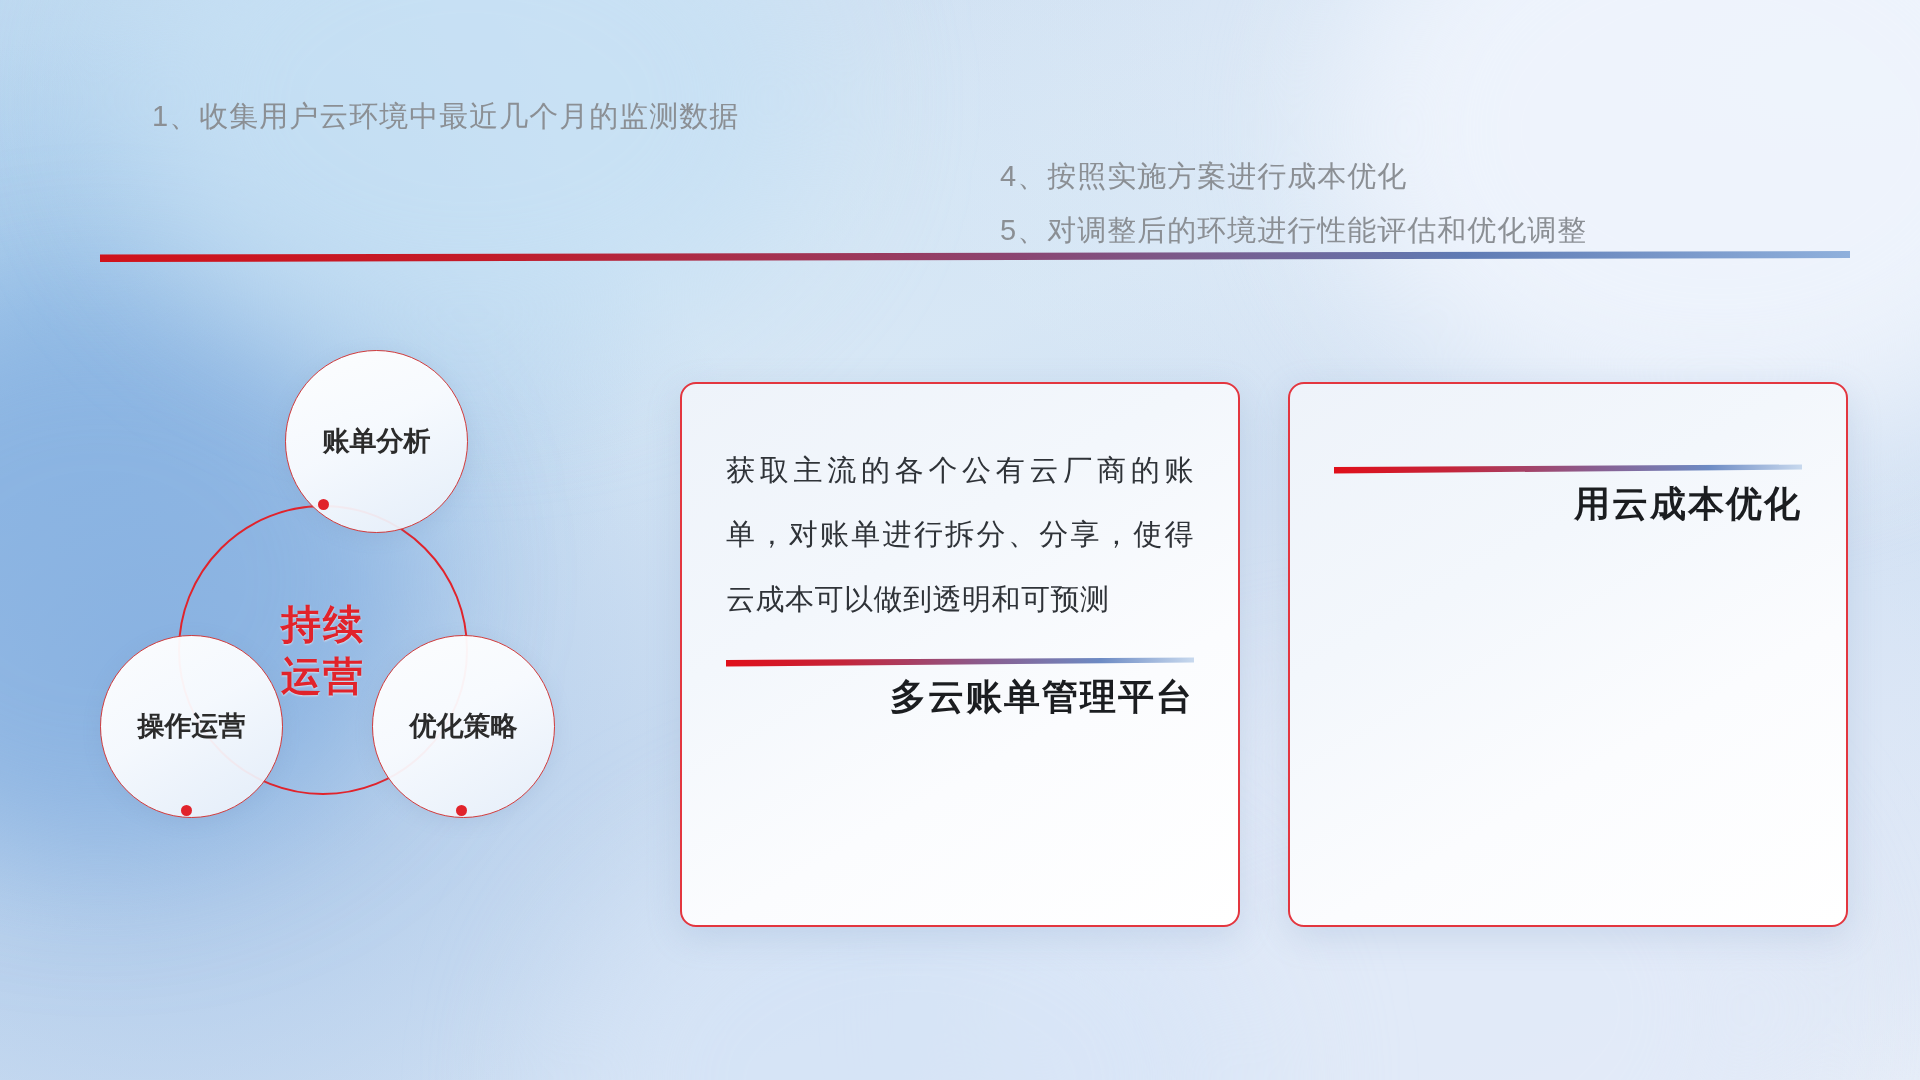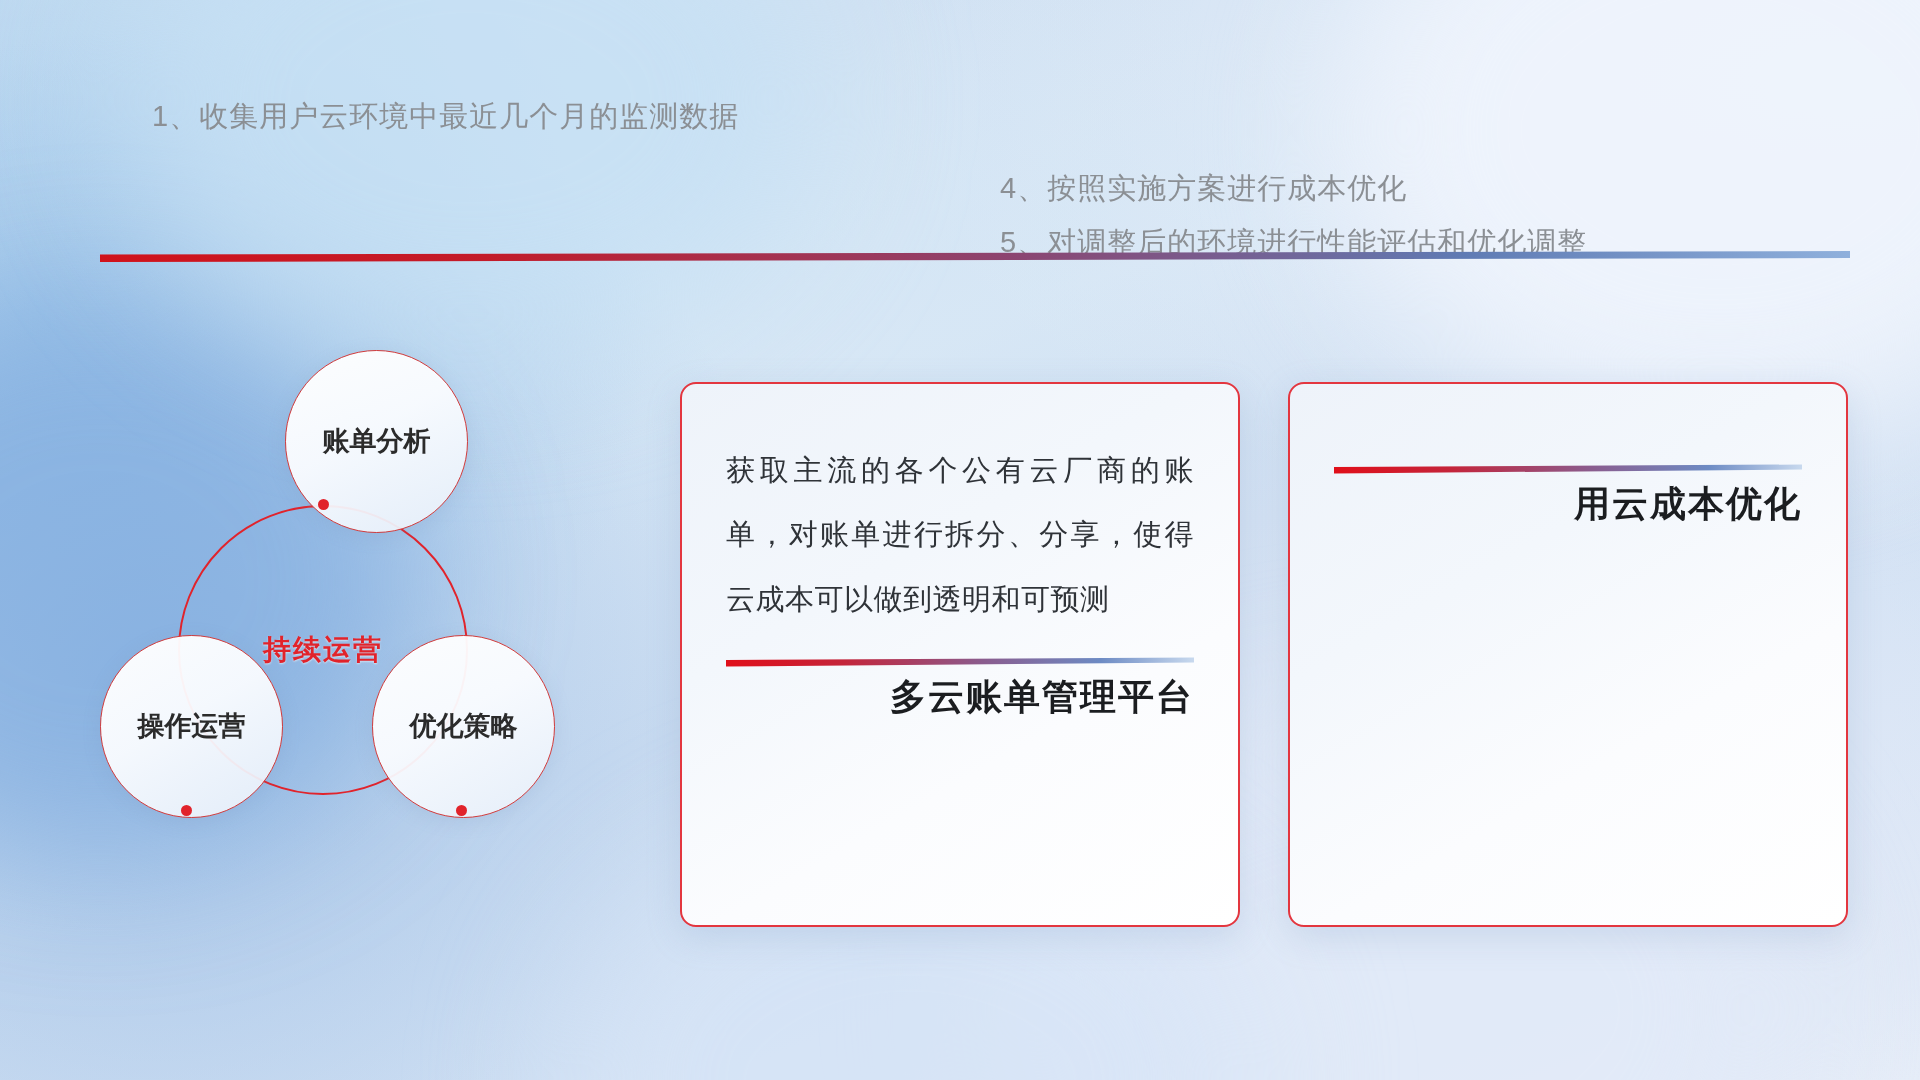--- a/index.html
+++ b/index.html
@@ -34,21 +34,21 @@
   .list {
     position: absolute;
     color: #8b8f94;
     font-size: 29px;
     line-height: 1;
     letter-spacing: 1px;
     white-space: nowrap;
   }
   .list .row { margin-bottom: 25px; }
   .list-left  { left: 152px; top: 102px; }
-  .list-right { left: 1000px; top: 162px; margin-top: 12px; }
+  .list-right { left: 1000px; top: 162px; }
 
   
   .top-divider {
     position: absolute;
     left: 100px; top: 251px;
     width: 1750px; height: 14px;
   }
 
   
   .venn { position: absolute; left: 100px; top: 350px; width: 530px; height: 600px; }
@@ -76,24 +76,24 @@
     position: absolute;
     left: 78px; top: 155px;
     width: 290px; height: 290px;
     border-radius: 50%;
     border: 2px solid #e1232b;
     z-index: 2;
   }
   .vcenter {
     position: absolute;
     left: 78px; top: 155px; width: 290px; height: 290px;
-    display: flex; flex-direction: row;
+    display: flex; flex-direction: column;
     align-items: center; justify-content: center;
     color: #e1232b;
-    font-size: 28px; font-weight: bold; line-height: 1.3;
+    font-size: 40px; font-weight: bold; line-height: 1.3;
     letter-spacing: 2px;
     z-index: 5;
     text-shadow: 0 1px 2px rgba(255,255,255,0.6);
     text-align: center;
   }
   .vdot {
     position: absolute;
     width: 11px; height: 11px; border-radius: 50%;
     background: #e1232b;
     z-index: 6;

